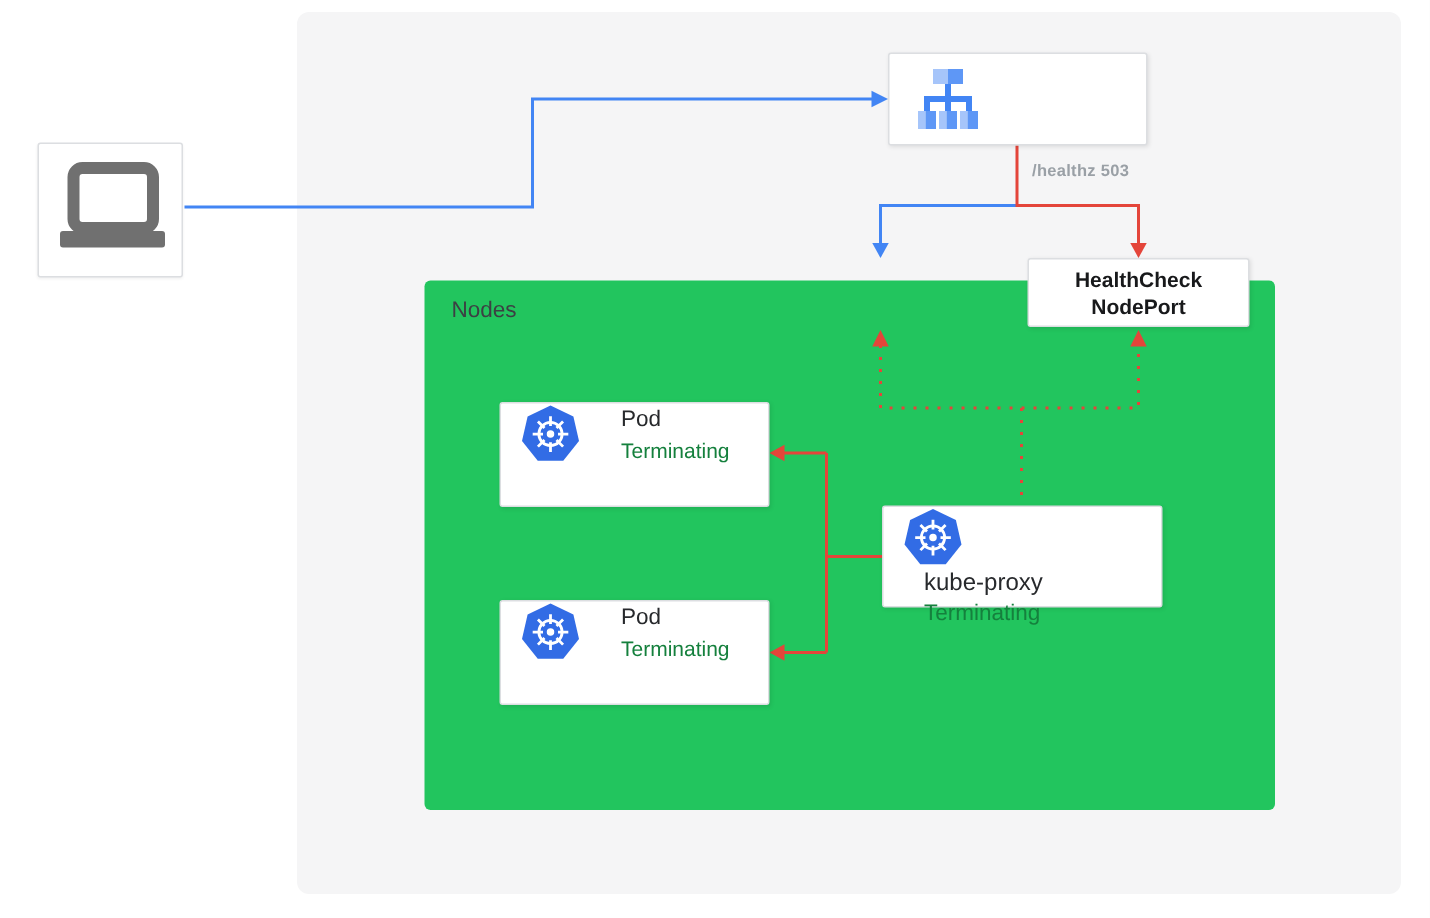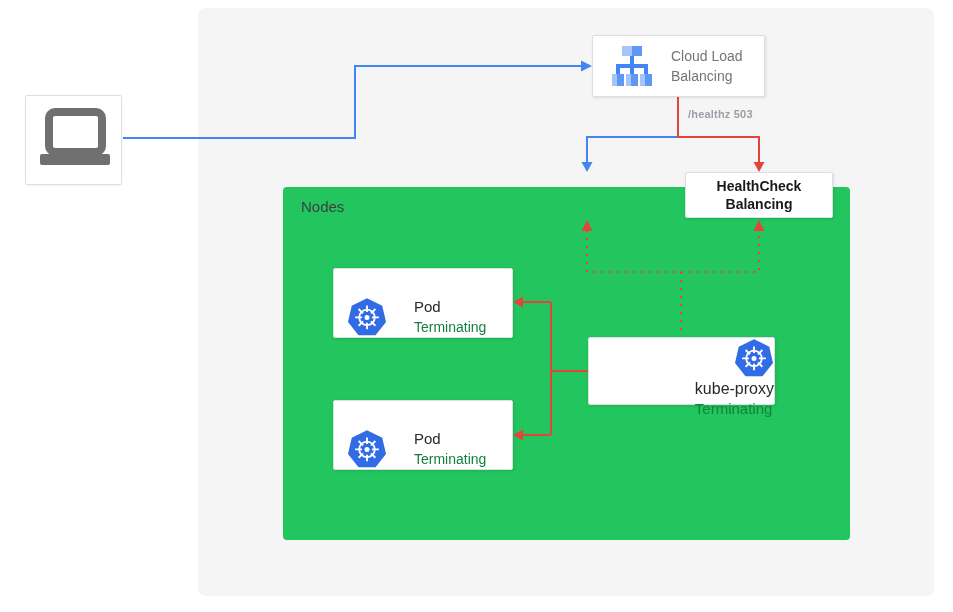--- a/index.html
+++ b/index.html
@@ -29,21 +29,21 @@
   }
   .laptop-card{left:25px;top:95px;width:97px;height:90px;display:flex;align-items:center;justify-content:center;box-shadow:0 1px 2px rgba(0,0,0,0.06);}
   .clb-card{left:592px;top:35px;width:173px;height:62px;display:flex;align-items:center;}
   .clb-icon{margin-left:15px;flex:0 0 auto;}
   .clb-label{margin-left:15px;width:86px;font-size:14px;line-height:20px;color:#757575;}
   .port-card{display:flex;align-items:center;justify-content:center;text-align:center;
     font-size:14px;font-weight:700;color:#18191B;line-height:18px;}
   .nodeport-card{left:512px;top:172px;width:150px;height:46px;}
   .hcport-card{left:685px;top:172px;width:148px;height:46px;}
   .hcport-card .lbl{width:110px;}
-  .entity-card{display:flex;align-items:flex-end;}
+  .entity-card{display:flex;align-items:flex-start;}
   .pod1-card{left:333px;top:268px;width:180px;height:70px;}
   .pod2-card{left:333px;top:400px;width:180px;height:70px;}
   .kproxy-card{left:588px;top:337px;width:187px;height:68px;flex-direction:column;}
   .k8s-icon{margin-left:13px;flex:0 0 auto;}
   .entity-text{margin-left:27px;}
   .entity-title{font-size:15px;color:#27292C;line-height:21px;}
   .entity-sub{font-size:14px;color:#15803d;line-height:20px;}
   .kproxy-card .entity-title{font-size:16px;}
   .kproxy-card .entity-sub{font-size:15px;}
   .healthz-label{
@@ -98,28 +98,27 @@
       <rect x="8" y="24" width="4" height="6" fill="#4285F4"></rect>
       <rect x="22" y="24" width="4" height="6" fill="#4285F4"></rect>
       <rect x="36" y="24" width="4" height="6" fill="#4285F4"></rect>
       <rect x="4" y="30" width="5" height="12" fill="#A6C5FA"></rect>
         <rect x="9" y="30" width="7" height="12" fill="#5E97F6"></rect>
       <rect x="18" y="30" width="5" height="12" fill="#A6C5FA"></rect>
         <rect x="23" y="30" width="7" height="12" fill="#5E97F6"></rect>
       <rect x="32" y="30" width="5" height="12" fill="#A6C5FA"></rect>
         <rect x="37" y="30" width="7" height="12" fill="#5E97F6"></rect>
     </svg>
-    <div class="clb-label">Cloud Load Balancing</div>
   </div>
 
   <div class="healthz-label">/healthz 503</div>
 
 
   <div class="node-card port-card hcport-card">
-    <span class="lbl">HealthCheck Balancing</span>
+    <span class="lbl">HealthCheck NodePort</span>
   </div>
 
   <div class="node-card entity-card pod1-card">
     <svg class="k8s-icon" width="40" height="40" viewBox="0 0 32 32">
       <polygon points="16,1 28.2,6.9 31.2,20 22.8,30.5 9.2,30.5 0.8,20 3.8,6.9" fill="#326CE5"></polygon>
       <g stroke="#ffffff" stroke-width="1.5" fill="none">
         <circle cx="16" cy="16.3" r="6.2"></circle>
         <path d="M16 6.8 V12 M16 20.6 V25.8 M6.5 16.3 H12 M20 16.3 H25.5 M9.3 9.6 l3.5 3.5 M19.2 19.5 l3.5 3.5 M22.7 9.6 l-3.5 3.5 M12.8 19.5 l-3.5 3.5"></path>
       </g>
       <circle cx="16" cy="16.3" r="2" fill="#ffffff"></circle>

